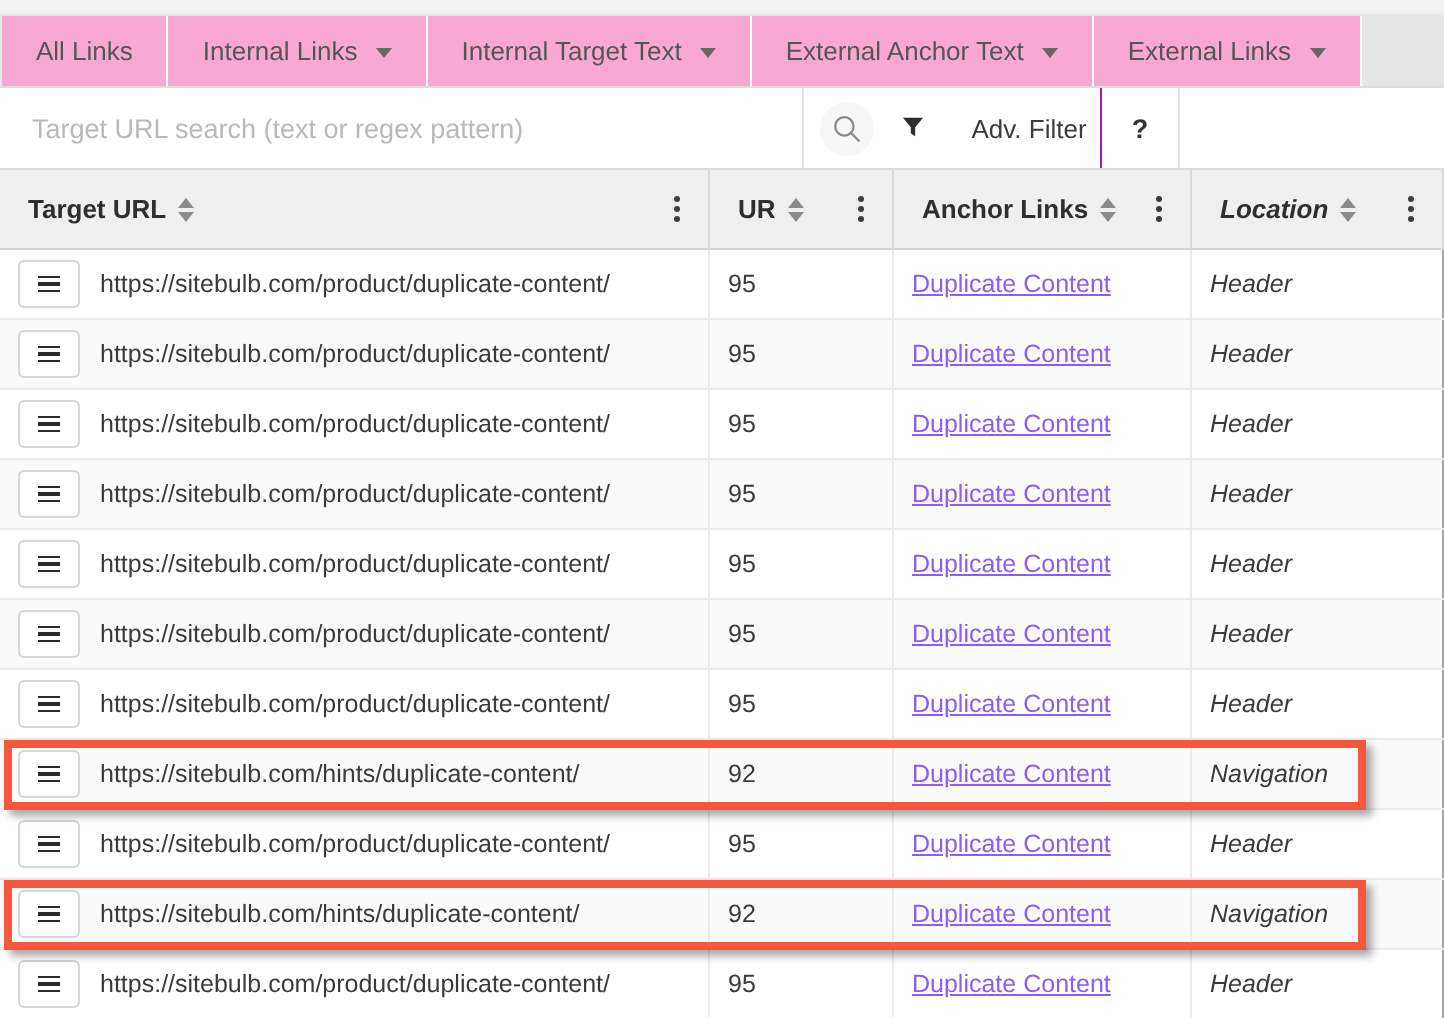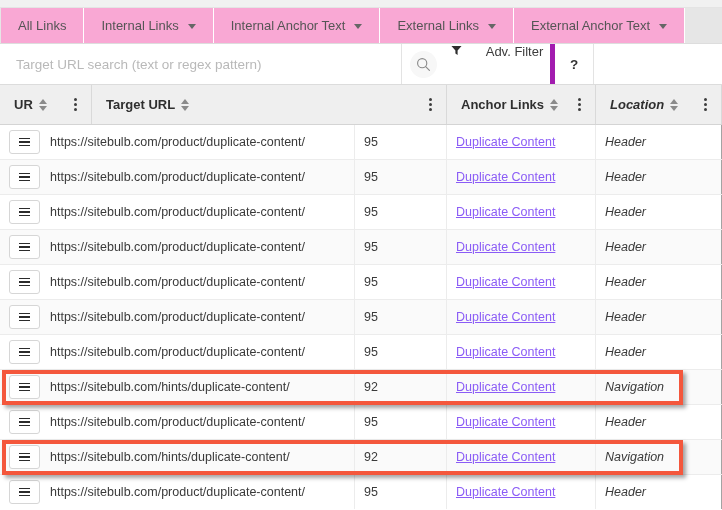--- a/index.html
+++ b/index.html
@@ -97,24 +97,24 @@
     width: 27px; height: 27px;
     border-radius: 50%;
     background: #f7f7f7;
     display: flex;
     align-items: center;
     justify-content: center;
   }
   .adv-filter {
     flex: 0 0 106px;
     display: flex;
-    align-items: flex-start;
+    align-items: center;
     justify-content: center;
     gap: 24px;
-    border-right: 5px solid #a21caf;
+    border-right: 1px solid #a21caf;
     font-size: 13px;
     color: #3c3c3c;
     cursor: pointer;
     user-select: none;
   }
   .help-btn {
     flex: 0 0 38px;
     display: flex;
     align-items: center;
     justify-content: center;
@@ -257,29 +257,29 @@
 
 <div class="tabbar">
   <div class="tab">
     <span>All Links</span>
   </div>
   <div class="tab">
     <span>Internal Links</span>
     <span class="tab-caret"></span>
   </div>
   <div class="tab">
-    <span>Internal Anchor Text</span>
+    <span>Internal Target Text</span>
+    <span class="tab-caret"></span>
+  </div>
+  <div class="tab">
+    <span>External Anchor Text</span>
     <span class="tab-caret"></span>
   </div>
   <div class="tab">
     <span>External Links</span>
-    <span class="tab-caret"></span>
-  </div>
-  <div class="tab">
-    <span>External Anchor Text</span>
     <span class="tab-caret"></span>
   </div>
   <div class="tab-filler"></div>
 </div>
 
 <div class="searchbar">
   <div class="search-field">
     <input class="search-input" type="text" placeholder="Target URL search (text or regex pattern)" style="">
   </div>
   <div class="search-btn">
@@ -300,34 +300,34 @@
   </div>
   <div class="help-btn">
     <span>?</span>
   </div>
   <div class="bar-filler"></div>
 </div>
 
 <div class="table-wrap">
 
   <div class="hdr">
-    <div class="hdr-cell col-ur">
-      <span class="hdr-title">UR</span>
+    <div class="hdr-cell col-url">
+      <span class="hdr-title">Target URL</span>
       <span class="sort-arrows">
         <span class="sort-up"></span>
           <span class="sort-down"></span>
       </span>
       <span class="kebab">
           <i></i>
           <i></i>
           <i></i>
         </span>
     </div>
-    <div class="hdr-cell col-url">
-      <span class="hdr-title">Target URL</span>
+    <div class="hdr-cell col-ur">
+      <span class="hdr-title">UR</span>
       <span class="sort-arrows">
         <span class="sort-up"></span>
           <span class="sort-down"></span>
       </span>
       <span class="kebab">
           <i></i>
           <i></i>
           <i></i>
         </span>
     </div>

